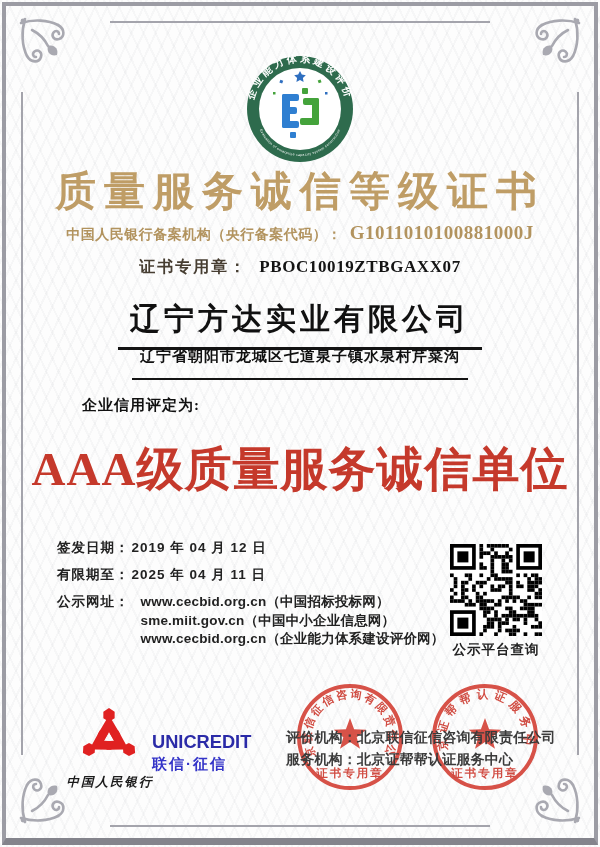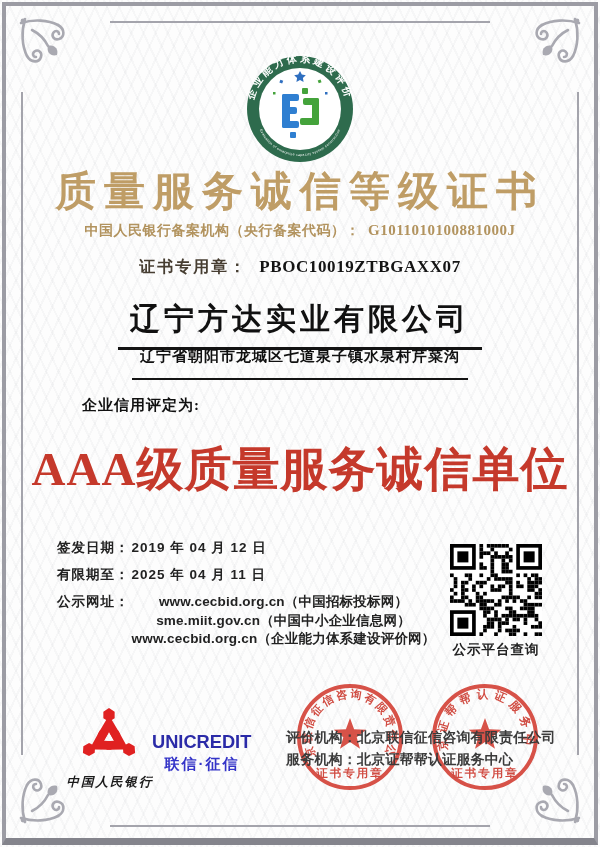--- a/index.html
+++ b/index.html
@@ -21,51 +21,51 @@
   .corner.tr{right:18px;top:16px;transform:scaleX(-1);}
   .corner.bl{left:18px;bottom:22px;transform:scaleY(-1);}
   .corner.br{right:18px;bottom:22px;transform:scale(-1,-1);}
   
   .emblem{position:absolute;left:245px;top:54px;width:110px;height:110px;}
   
   .title{position:absolute;top:164px;left:0;width:100%;text-align:center;
     font-size:41px;font-weight:bold;color:#bf9d66;letter-spacing:8px;}
   .subtitle{position:absolute;top:222px;left:0;width:100%;text-align:center;
     font-size:14px;font-weight:bold;color:#b2935e;letter-spacing:.5px;}
-  .subtitle .code{font-family:"Liberation Serif",serif;font-size:15px;margin-left:8px;letter-spacing:.5px;}
+  .subtitle .code{font-family:"Liberation Serif",serif;font-size:19px;margin-left:8px;letter-spacing:.5px;}
   .certno{position:absolute;top:257px;left:0;width:100%;text-align:center;}
   .certno .lbl{font-size:16px;font-weight:bold;color:#46limited3d31;color:#463d31;letter-spacing:2px;}
   .certno .num{font-family:Liberation Serif, serif;font-size:17px;font-weight:bold;color:#141414;margin-left:12px;letter-spacing:.6px;}
   .company{position:absolute;top:299px;left:0;width:100%;text-align:center;}
   .company span{display:inline-block;font-family:"Liberation Serif",serif;font-size:30px;font-weight:bold;
     color:#111;letter-spacing:4px;border-bottom:3px solid #141414;padding:0 12px 7px;}
   .address{position:absolute;top:347px;left:0;width:100%;text-align:center;}
   .address span{display:inline-block;font-family:"Liberation Serif",serif;font-size:15px;font-weight:bold;
     color:#111;letter-spacing:1px;border-bottom:2px solid #141414;padding:0 8px 12px;}
   .lead{position:absolute;left:82px;top:396px;font-family:"Liberation Serif",serif;
     font-size:15px;font-weight:bold;color:#111;letter-spacing:1px;}
   .grade{position:absolute;top:438px;left:0;width:100%;text-align:center;
     font-family:"Liberation Serif",serif;font-size:47px;font-weight:bold;color:#c5392b;letter-spacing:1px;}
   
   .details{position:absolute;left:57px;top:539px;color:#222;}
   .details .row{display:flex;margin-bottom:9px;font-size:13.5px;font-weight:700;}
   .details .lbl{letter-spacing:1px;flex:0 0 auto;}
   .details .val{margin-left:2px;letter-spacing:1px;}
-  .details .site-list{margin-left:2px;font-weight:600;letter-spacing:.2px;text-align:center;}
+  .details .site-list{margin-left:11px;font-weight:600;letter-spacing:.2px;}
   .details .site-list div{line-height:18.5px;}
   
   .qr-block{position:absolute;left:448px;top:544px;width:96px;text-align:center;}
   .qr-box{width:92px;height:92px;margin:0 auto;background:#fff;}
   .qr-caption{margin-top:5px;font-size:13.5px;font-weight:700;color:#222;letter-spacing:1px;white-space:nowrap;}
   
   .authority{position:absolute;left:60px;top:686px;font-size:14px;font-weight:bold;color:#222;letter-spacing:1px;}
   .pboc{position:absolute;left:80px;top:706px;width:58px;height:64px;}
   .pboc-name{position:absolute;left:58px;top:774px;width:104px;text-align:center;
     font-family:"Liberation Serif",serif;font-style:italic;font-weight:bold;font-size:12.5px;color:#1b1b1b;letter-spacing:2px;}
-  .unicredit{position:absolute;left:152px;top:731px;width:100px;text-align:center;}
+  .unicredit{position:absolute;left:152px;top:731px;width:100px;}
   .unicredit .en{font-size:19px;font-weight:bold;color:#2b2ba8;letter-spacing:0px;transform:scaleX(.96);transform-origin:left;white-space:nowrap;}
   .unicredit .cn{margin-top:2px;font-size:15px;font-weight:bold;color:#3434c8;letter-spacing:2px;white-space:nowrap;}
   .orgs{position:absolute;left:286px;top:726px;z-index:3;font-size:14px;font-weight:600;color:#3b3b3b;}
   .orgs div{line-height:22px;letter-spacing:.2px;white-space:nowrap;}
   .stamp{position:absolute;width:112px;height:112px;z-index:2;opacity:.88;}
   .stamp.s1{left:294px;top:681px;}
   .stamp.s2{left:429px;top:681px;}
 </style>
 </head>
 <body>

